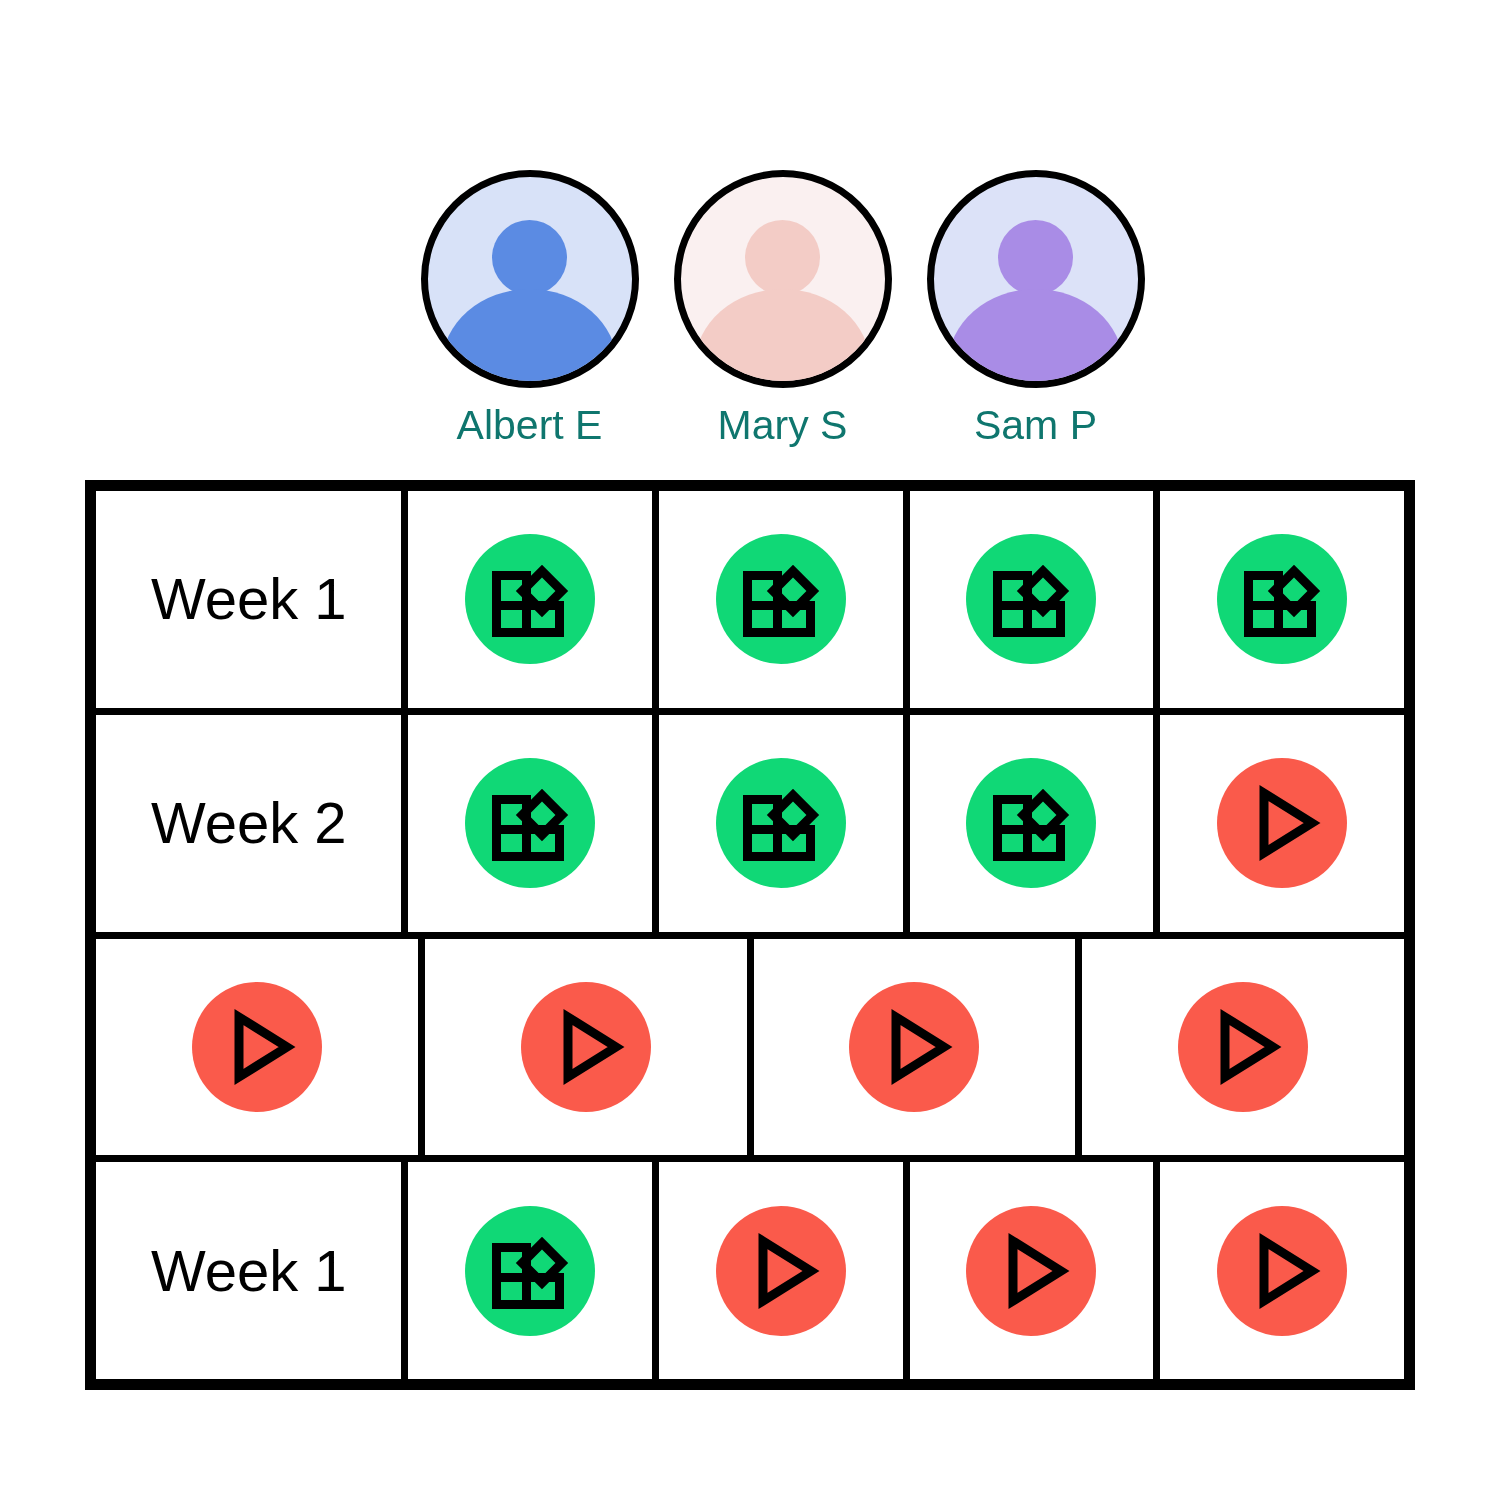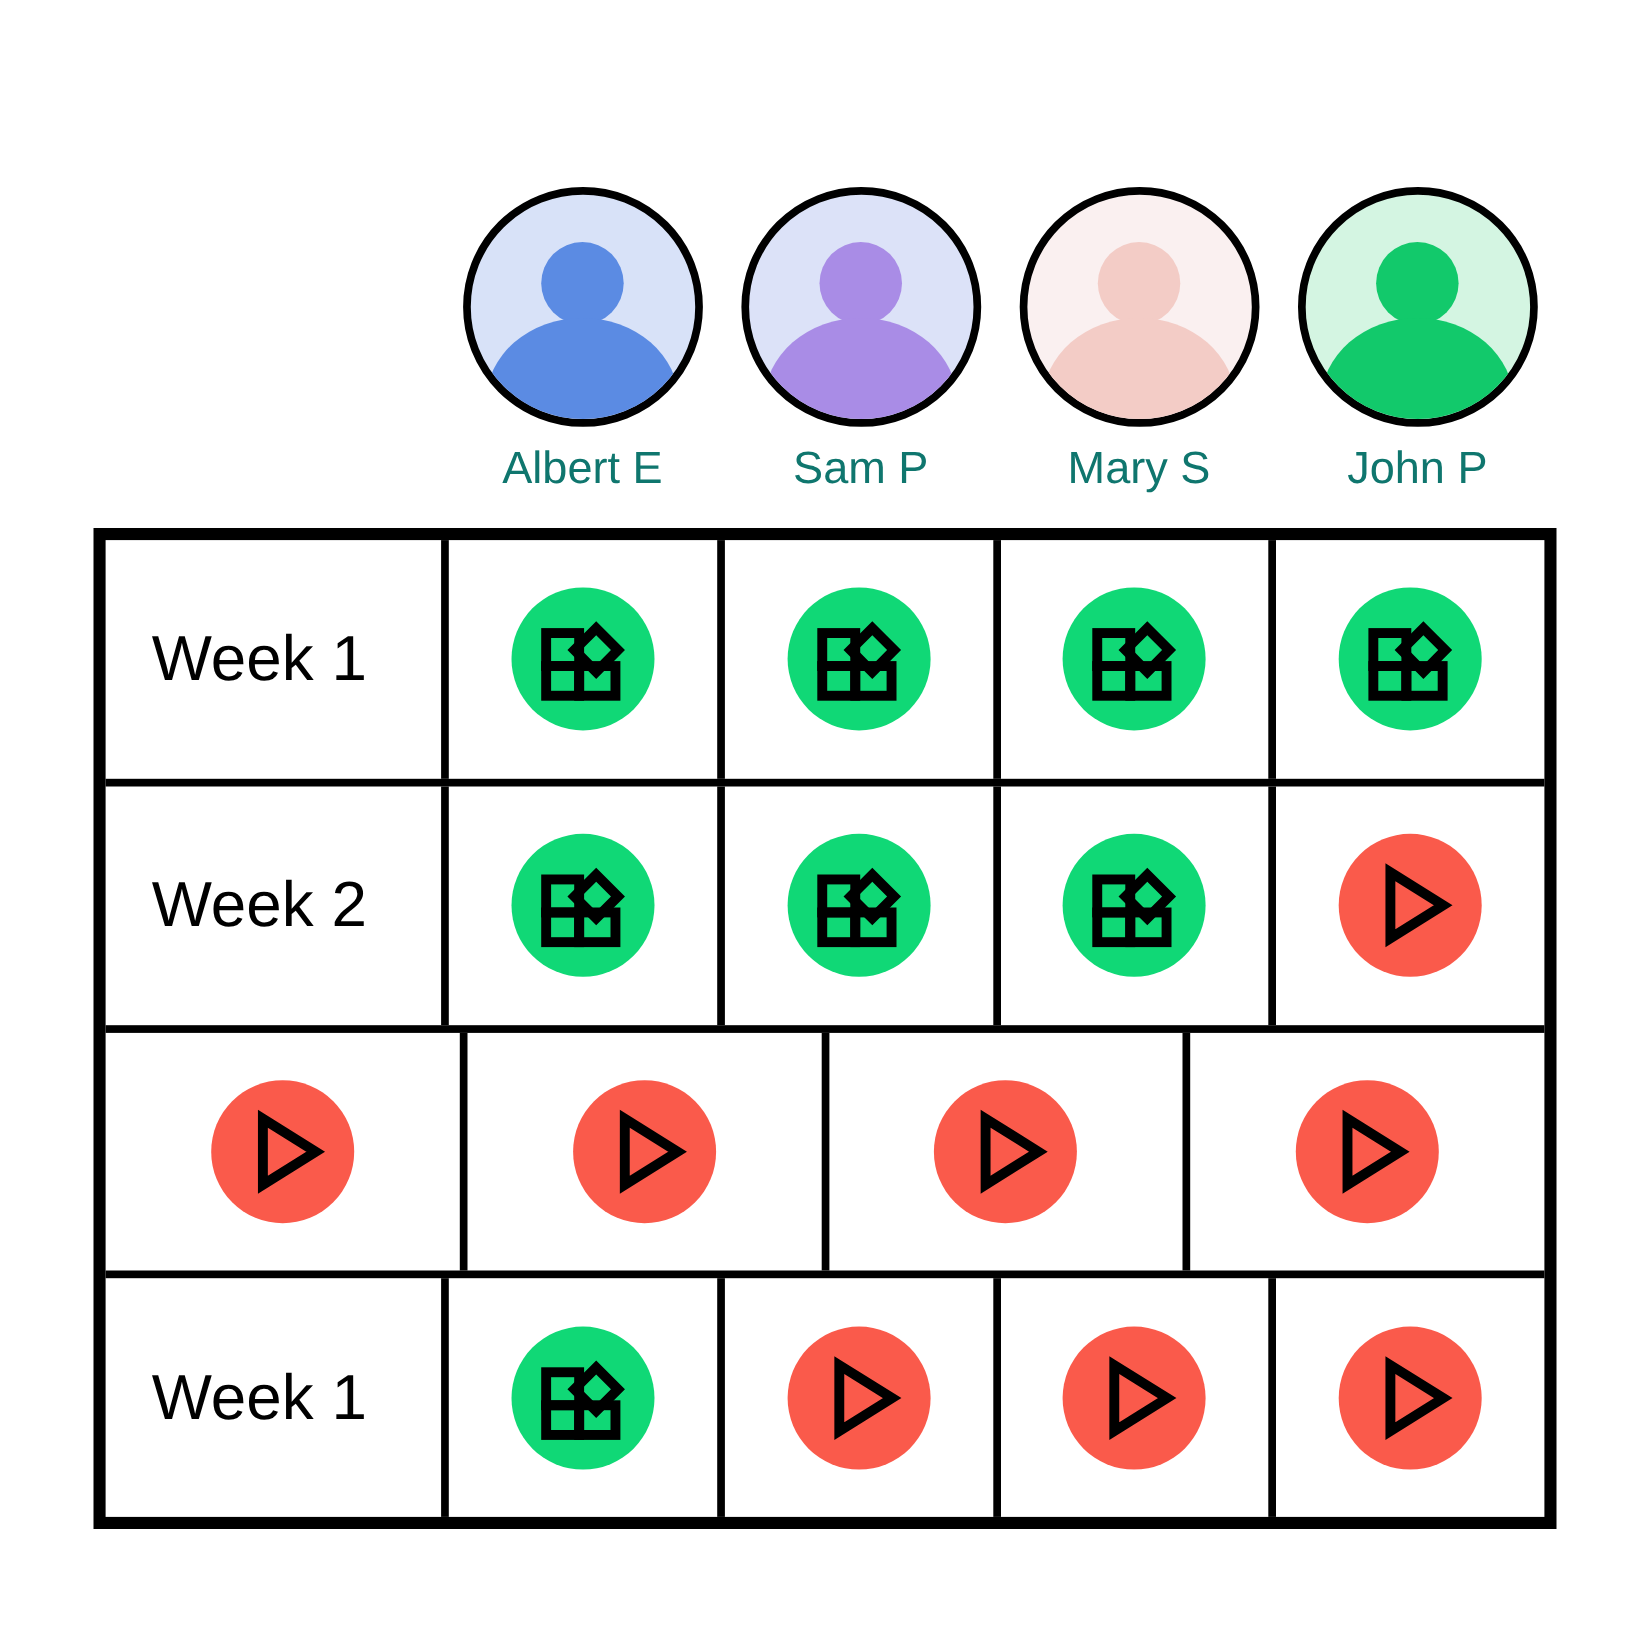--- a/index.html
+++ b/index.html
@@ -97,21 +97,21 @@
     border-bottom: 7px solid #000000;
     box-sizing: border-box;
   }
   .matrix-row:last-child { border-bottom: none; }
 
   .row-label-cell {
     width: 312px;
     flex: 0 0 312px;
     display: flex;
     align-items: center;
-    padding-left: 42px;
+    padding-left: 55px;
     box-sizing: border-box;
     border-right: 7px solid #000000;
   }
   .row-label {
     font-size: 58px;
     line-height: 1;
     color: #000000;
     white-space: nowrap;
   }
 
@@ -144,39 +144,32 @@
 
   <div class="avatar-header">
     <div class="avatar-col">
       <div class="avatar" style="background: rgb(216, 226, 248);">
         <div class="head" style="background: rgb(91, 139, 227);"></div>
         <div class="body" style="background: rgb(91, 139, 227);"></div>
       </div>
       <div class="avatar-name">Albert E</div>
     </div>
     <div class="avatar-col">
-      <div class="avatar" style="background: rgb(220, 226, 248);">
-        <div class="head" style="background: rgb(169, 140, 230);"></div>
-        <div class="body" style="background: rgb(169, 140, 230);"></div>
-      </div>
-      <div class="avatar-name">Sam P</div>
-    </div>
-    <div class="avatar-col">
       <div class="avatar" style="background: rgb(250, 240, 240);">
         <div class="head" style="background: rgb(243, 204, 198);"></div>
         <div class="body" style="background: rgb(243, 204, 198);"></div>
       </div>
       <div class="avatar-name">Mary S</div>
     </div>
     <div class="avatar-col">
-      <div class="avatar" style="background: rgb(212, 245, 226);">
-        <div class="head" style="background: rgb(18, 201, 107);"></div>
-        <div class="body" style="background: rgb(18, 201, 107);"></div>
+      <div class="avatar" style="background: rgb(220, 226, 248);">
+        <div class="head" style="background: rgb(169, 140, 230);"></div>
+        <div class="body" style="background: rgb(169, 140, 230);"></div>
       </div>
-      <div class="avatar-name">John P</div>
+      <div class="avatar-name">Sam P</div>
     </div>
   </div>
 
   <div class="matrix">
     <div class="matrix-inner" id="matrix-body">
 
     <div class="matrix-row">
           <div class="row-label-cell">
             <span class="row-label">Week 1</span>
           </div>

